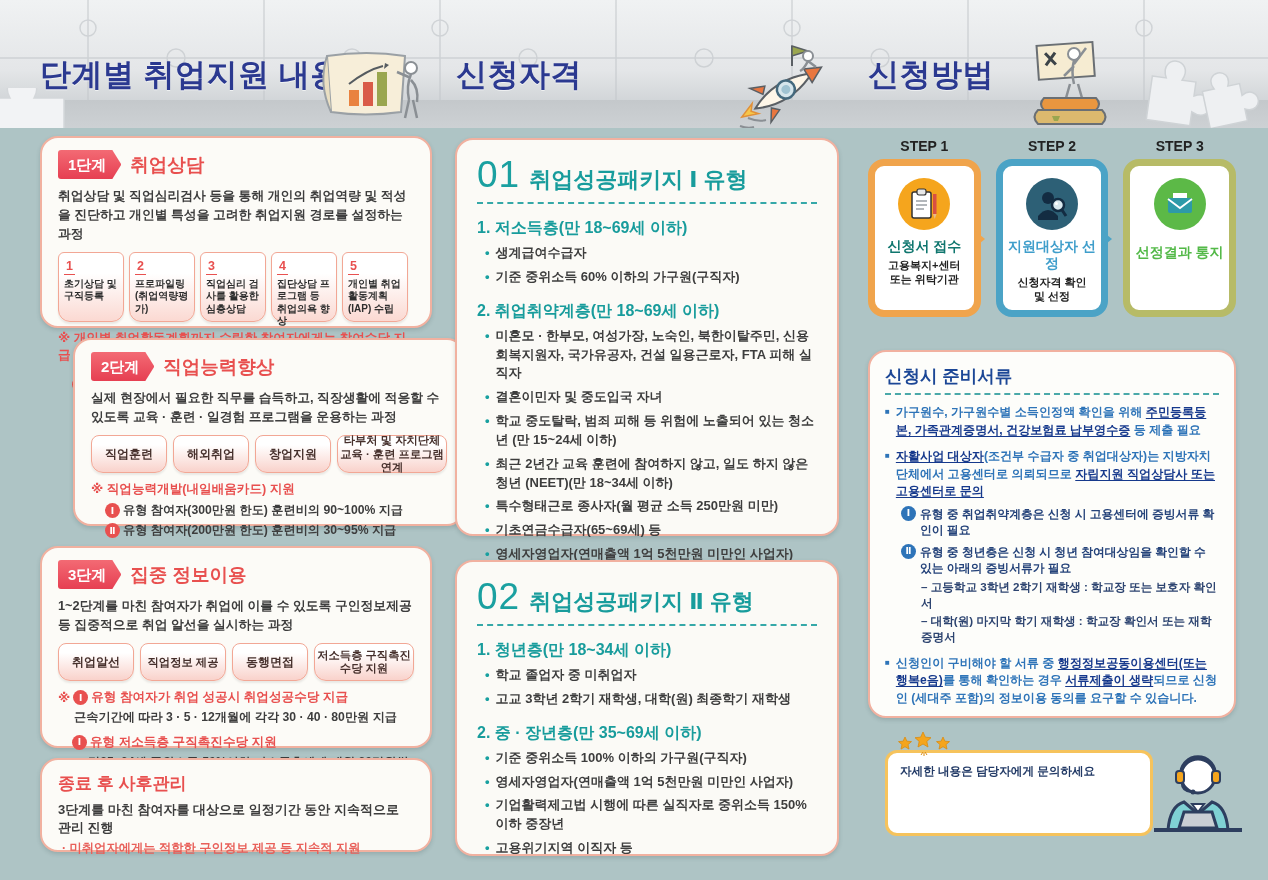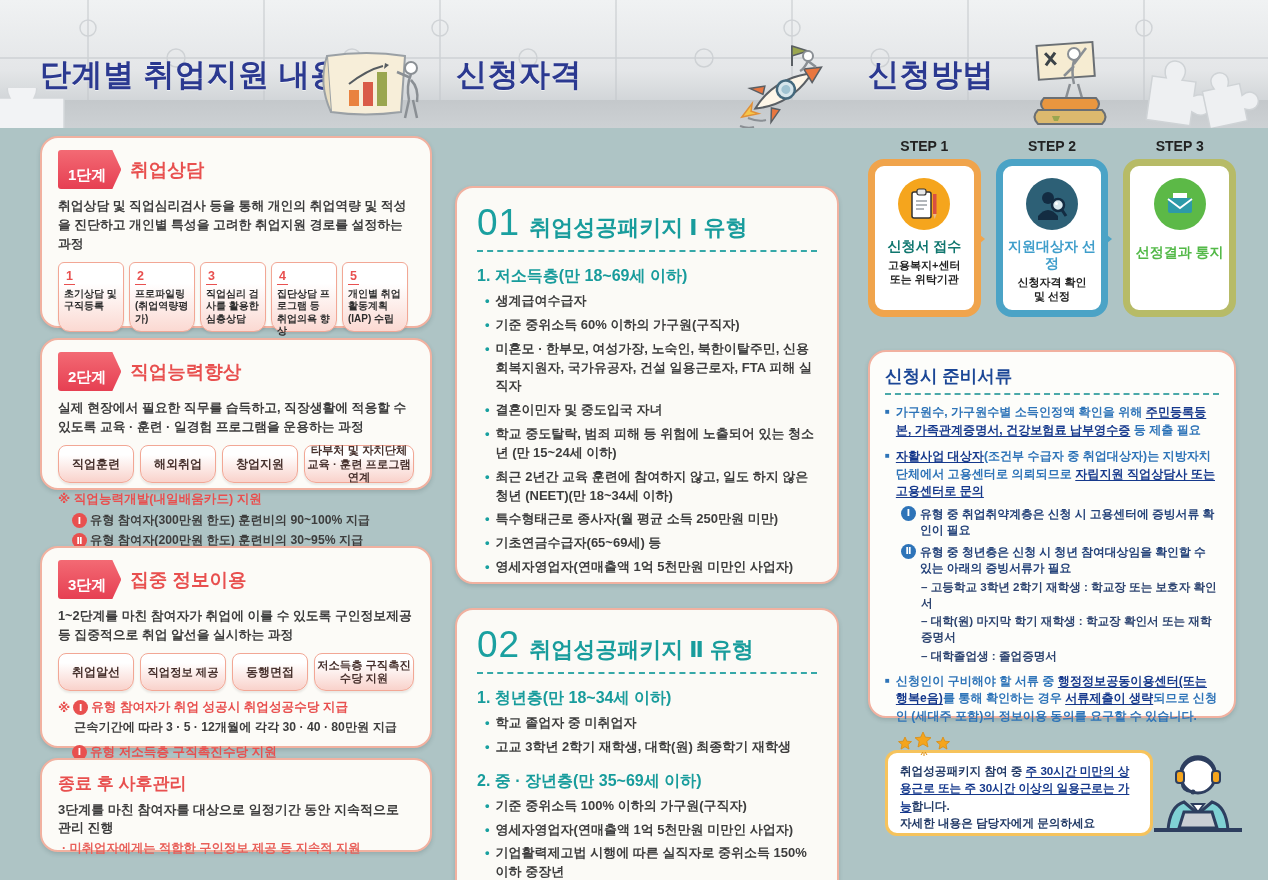--- a/index.html
+++ b/index.html
@@ -13,26 +13,26 @@
   .puzzle-pattern{position:absolute;top:0;left:0;}
   .col-header{position:absolute;top:54px;font-size:31px;font-weight:800;color:#2b3990;
         letter-spacing:.5px;text-shadow:0 1px 0 rgba(255,255,255,.6);}
   .illus{position:absolute;}
   
   .panel{position:absolute;box-sizing:border-box;background:#fcfbf7;border:2px solid #f1b1a0;
         border-radius:18px;box-shadow:0 2px 4px rgba(40,60,60,.18);}
   
   .lp{left:40px;width:392px;padding:12px 16px;}
   .p1{top:136px;height:192px;}
-  .p2{top:338px;height:152px;}
+  .p2{top:338px;height:188px;margin-left:33px;}
   .p3{top:546px;height:202px;}
   .p4{top:758px;height:94px;}
   .sec-head{display:flex;align-items:center;}
   .badge{display:inline-block;background:linear-gradient(180deg,#f36a74,#e63f52);color:#fff;
-        font-weight:800;font-size:15px;padding:16px 15px 4px 10px;border-radius:3px;
+        font-weight:800;font-size:15px;padding:6px 15px 4px 10px;border-radius:3px;
         clip-path:polygon(0 0,calc(100% - 9px) 0,100% 50%,calc(100% - 9px) 100%,0 100%);}
   .sec-title{color:#e8504f;font-weight:800;font-size:18.5px;margin-left:9px;}
   .desc{font-size:12.8px;color:#3d3d3d;line-height:1.5;margin:7px 0 0 0;font-weight:600;}
   .steps-row{display:flex;gap:5px;margin-top:8px;}
   .step-box{box-sizing:border-box;width:66px;height:70px;border:1px solid #f2a795;
         border-radius:6px 6px 12px 12px;background:linear-gradient(180deg,#ffffff 30%,#fbd9d2 100%);
         padding:3px 5px;box-shadow:0 2px 2px rgba(0,0,0,.08);}
   .step-num{color:#e8504f;font-weight:800;font-size:12.5px;border-bottom:1.5px solid #e8504f;
         display:inline-block;padding:0 2px 1px;}
   .step-label{font-size:10px;color:#2e2e2e;font-weight:700;margin-top:3px;line-height:1.25;}
@@ -47,21 +47,21 @@
   .tags-row{display:flex;gap:6px;margin-top:9px;}
   .tag{box-sizing:border-box;border:1px solid #f2a795;border-radius:8px 8px 12px 12px;
         background:linear-gradient(180deg,#ffffff 25%,#f9d2cb 100%);font-size:12px;font-weight:800;
         color:#46302c;display:flex;align-items:center;justify-content:center;text-align:center;
         height:38px;box-shadow:0 2px 2px rgba(0,0,0,.08);line-height:1.2;}
   .tg-s{width:76px;}.tg-m{width:86px;}.tg-w{flex:1;font-size:11.3px;}
   .p4-title{color:#e8504f;font-weight:800;font-size:17px;}
   .p4-desc{font-size:13px;color:#3d3d3d;font-weight:700;margin-top:6px;}
   .p4-bullet{font-size:12.3px;color:#e8605a;font-weight:700;margin:3px 0 0 4px;}
   
-  .mp{left:455px;width:384px;padding:14px 20px;background:#fbfaf6;margin-top:48px;}
+  .mp{left:455px;width:384px;padding:14px 20px;background:#fbfaf6;}
   .m1{top:138px;height:398px;}
   .m2{top:560px;height:296px;}
   .mid-head{display:flex;align-items:baseline;}
   .mid-num{font-size:37px;color:#1aa0a0;font-weight:400;letter-spacing:1px;font-family:"Liberation Sans",sans-serif;}
   .mid-title{font-size:22px;color:#189c9c;font-weight:800;margin-left:9px;}
   .mid-rule{border-bottom:2px dashed #35a8a8;margin-top:6px;}
   .grp-h{color:#189c9c;font-weight:800;font-size:16px;margin-top:14px;}
   .bullet{display:flex;font-size:13px;color:#3d3d3d;font-weight:600;line-height:1.45;margin:5px 0 0 8px;}
   .dot{color:#18a0a0;margin-right:6px;font-weight:800;}
   
@@ -282,20 +282,21 @@
     <div class="mid-rule"></div>
     <div class="grp-h">1. 저소득층(만 18~69세 이하)</div>
     <div class="bullet">
         <span class="dot">•</span>
         <span>생계급여수급자</span>
       </div>
     <div class="bullet">
         <span class="dot">•</span>
         <span>기준 중위소득 60% 이하의 가구원(구직자)</span>
       </div>
+    <div class="grp-h">2. 취업취약계층(만 18~69세 이하)</div>
     <div class="bullet">
         <span class="dot">•</span>
         <span>미혼모 · 한부모, 여성가장, 노숙인, 북한이탈주민, 신용회복지원자, 국가유공자, 건설 일용근로자, FTA 피해 실직자</span>
       </div>
     <div class="bullet">
         <span class="dot">•</span>
         <span>결혼이민자 및 중도입국 자녀</span>
       </div>
     <div class="bullet">
         <span class="dot">•</span>
@@ -417,38 +418,36 @@
     <div class="docs-sub">
       <span class="circ blue">Ⅰ</span>
       <span>유형 중 취업취약계층은 신청 시 고용센터에 증빙서류 확인이 필요</span>
     </div>
     <div class="docs-sub">
       <span class="circ blue">Ⅱ</span>
       <span>유형 중 청년층은 신청 시 청년 참여대상임을 확인할 수 있는 아래의 증빙서류가 필요</span>
     </div>
     <div class="docs-dash">– 고등학교 3학년 2학기 재학생 : 학교장 또는 보호자 확인서</div>
     <div class="docs-dash">– 대학(원) 마지막 학기 재학생 : 학교장 확인서 또는 재학증명서</div>
-    <div class="docs-dash">– 대학졸업생 : 졸업증명서</div>
     <div class="docs-item">
       <span class="sq">■</span>
       <span><span>신청인이 구비해야 할 서류 중 </span><span class="em">행정정보공동이용센터(또는 행복e음)</span><span>를 통해 확인하는 경우 </span><span class="em">서류제출이 생략</span><span>되므로 신청인 (세대주 포함)의 정보이용 동의를 요구할 수 있습니다.</span></span>
     </div>
   </section>
 
   <svg class="stars" width="64" height="28">
     <g fill="#f5a51d" stroke="#d98c12" stroke-width="0.8">
       <path d="M12,8 l1.9,4.2 4.6,0.4 -3.5,3 1,4.5 -4,-2.4 -4,2.4 1,-4.5 -3.5,-3 4.6,-0.4 z"></path>
       <path d="M30,3 l2.4,5.2 5.6,0.5 -4.2,3.7 1.2,5.6 -5,-3 -5,3 1.2,-5.6 -4.2,-3.7 5.6,-0.5 z"></path>
       <path d="M50,8 l1.9,4.2 4.6,0.4 -3.5,3 1,4.5 -4,-2.4 -4,2.4 1,-4.5 -3.5,-3 4.6,-0.4 z"></path>
     </g>
     <path d="M28,26 l2,-3 M34,26 l-2,-3 M31,27 v-3" stroke="#d98c12" stroke-width="1" fill="none"></path>
   </svg>
 
   <div class="phone">
-    <div class="phone-text"><span>취업성공패키지 참여 중 </span><span class="em">주 30시간 미만의 상용근로 또는 주 30시간 이상의 일용근로는 가능</span><span>합니다.</span></div>
     <div class="phone-text2">자세한 내용은 담당자에게 문의하세요</div>
   </div>
 
   <svg class="agent" width="100" height="88">
     <circle cx="50" cy="26" r="17" fill="#fff" stroke="#2d3e5f" stroke-width="3"></circle>
     <path d="M33,24 a17,17 0 0 1 34,0" stroke="#2d3e5f" stroke-width="3.5" fill="none"></path>
     <rect x="28" y="21" width="8" height="12" rx="3" fill="#f5a51d" stroke="#2d3e5f" stroke-width="2"></rect>
     <rect x="64" y="21" width="8" height="12" rx="3" fill="#f5a51d" stroke="#2d3e5f" stroke-width="2"></rect>
     <path d="M34,33 q0,8 10,9" stroke="#2d3e5f" stroke-width="2.5" fill="none"></path>
     <circle cx="45" cy="42" r="2.5" fill="#2d3e5f"></circle>

